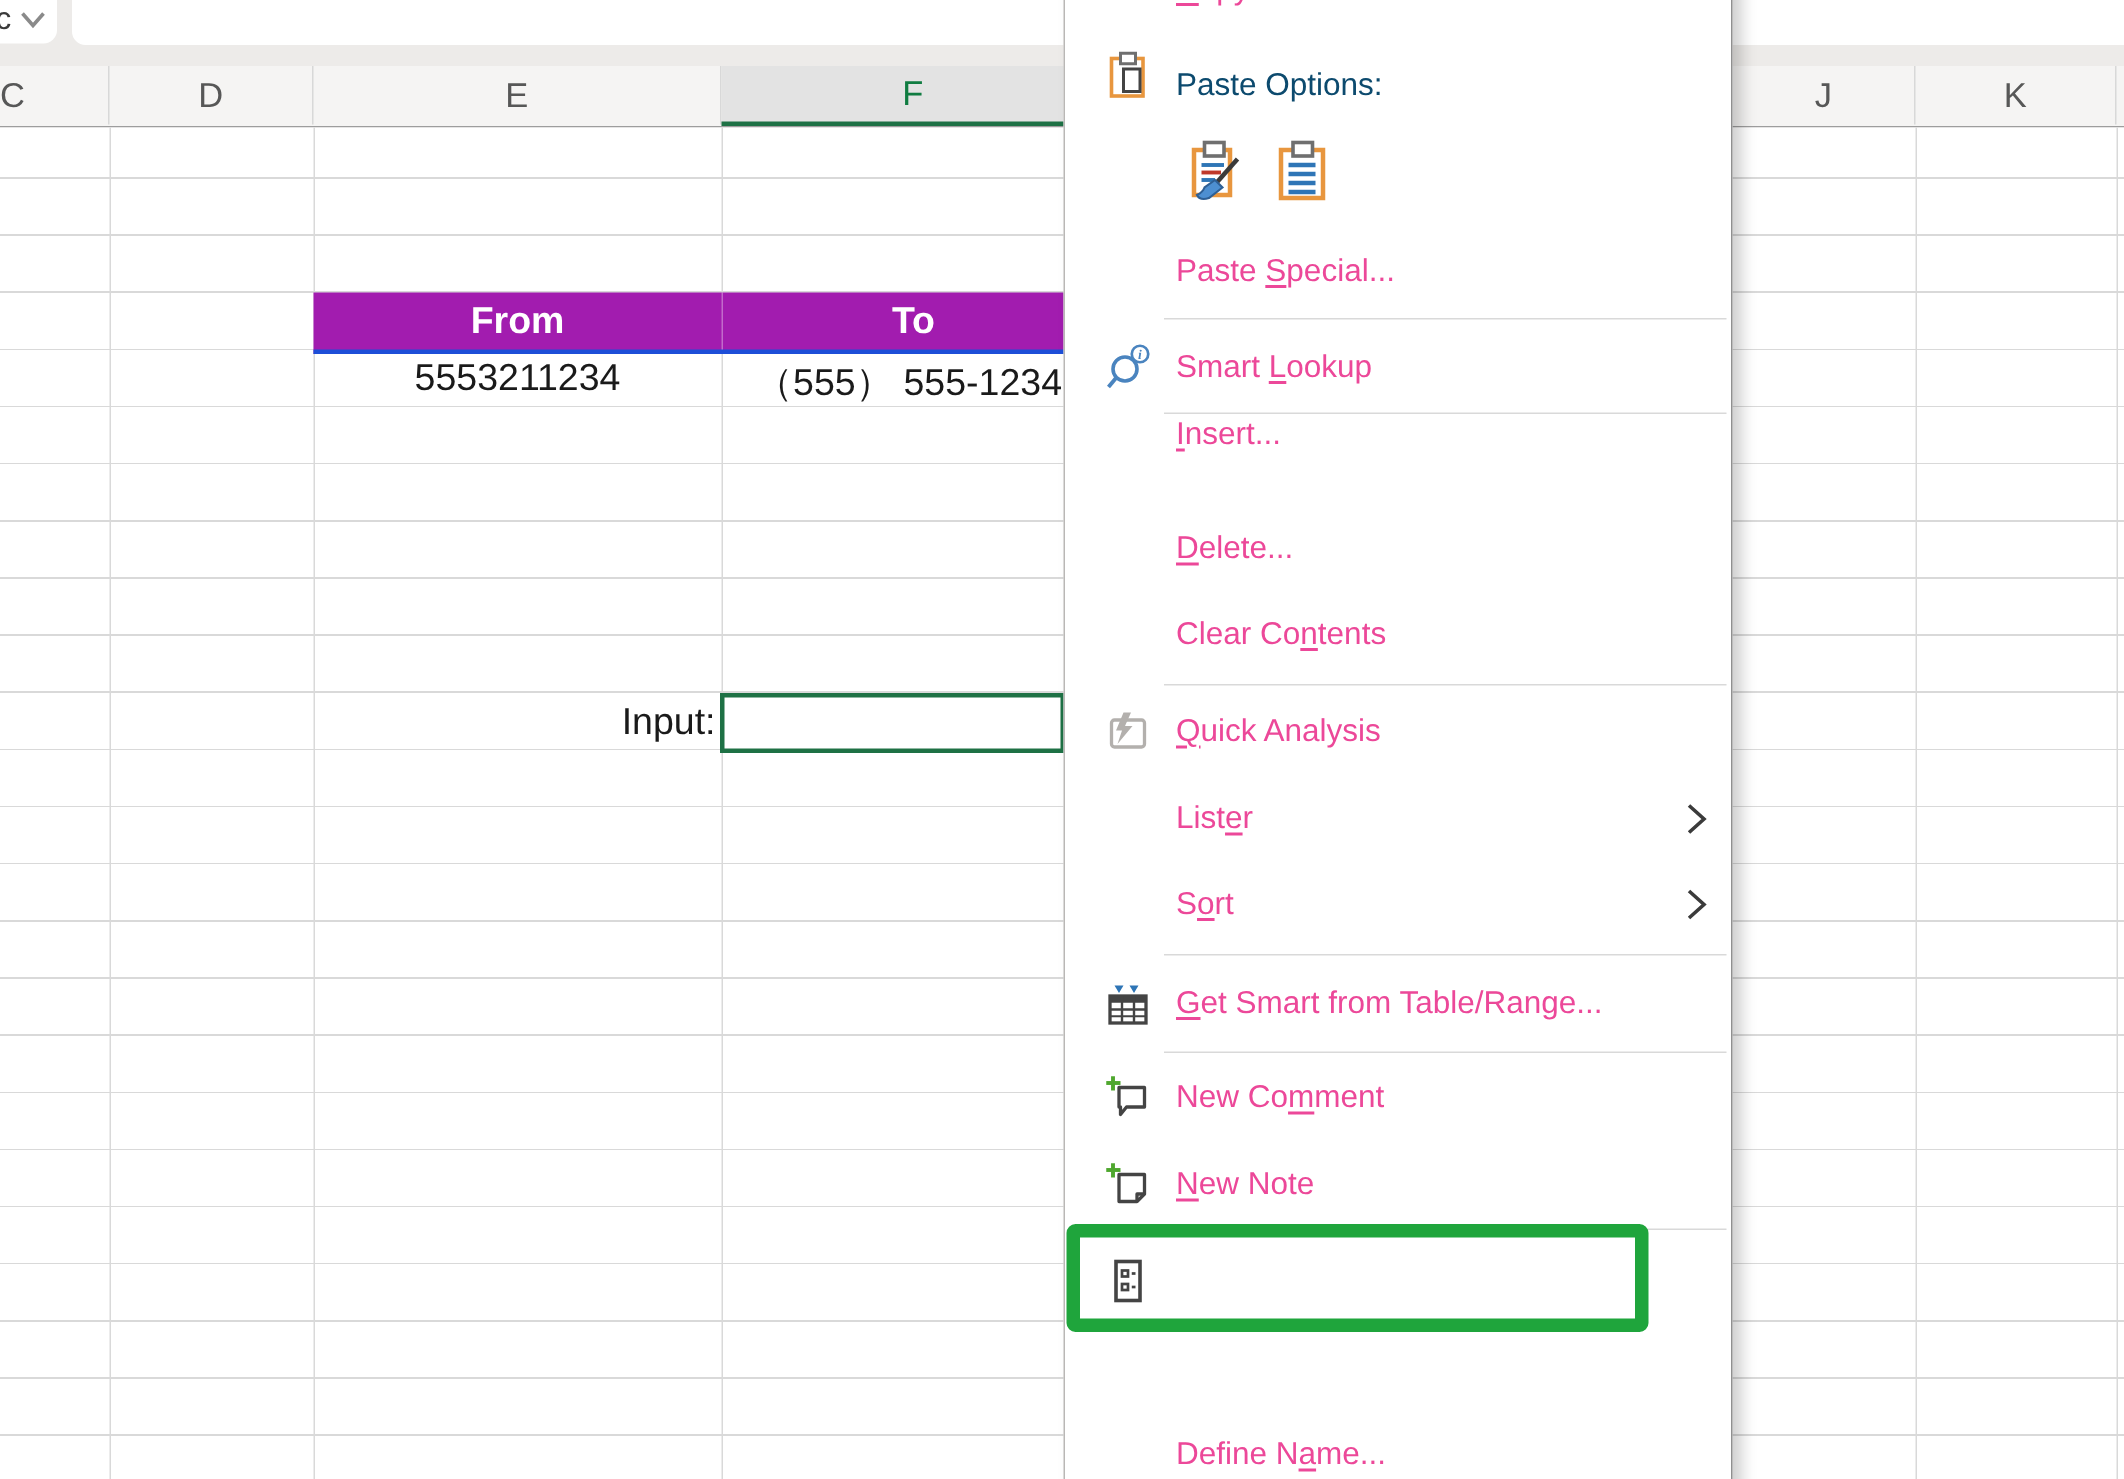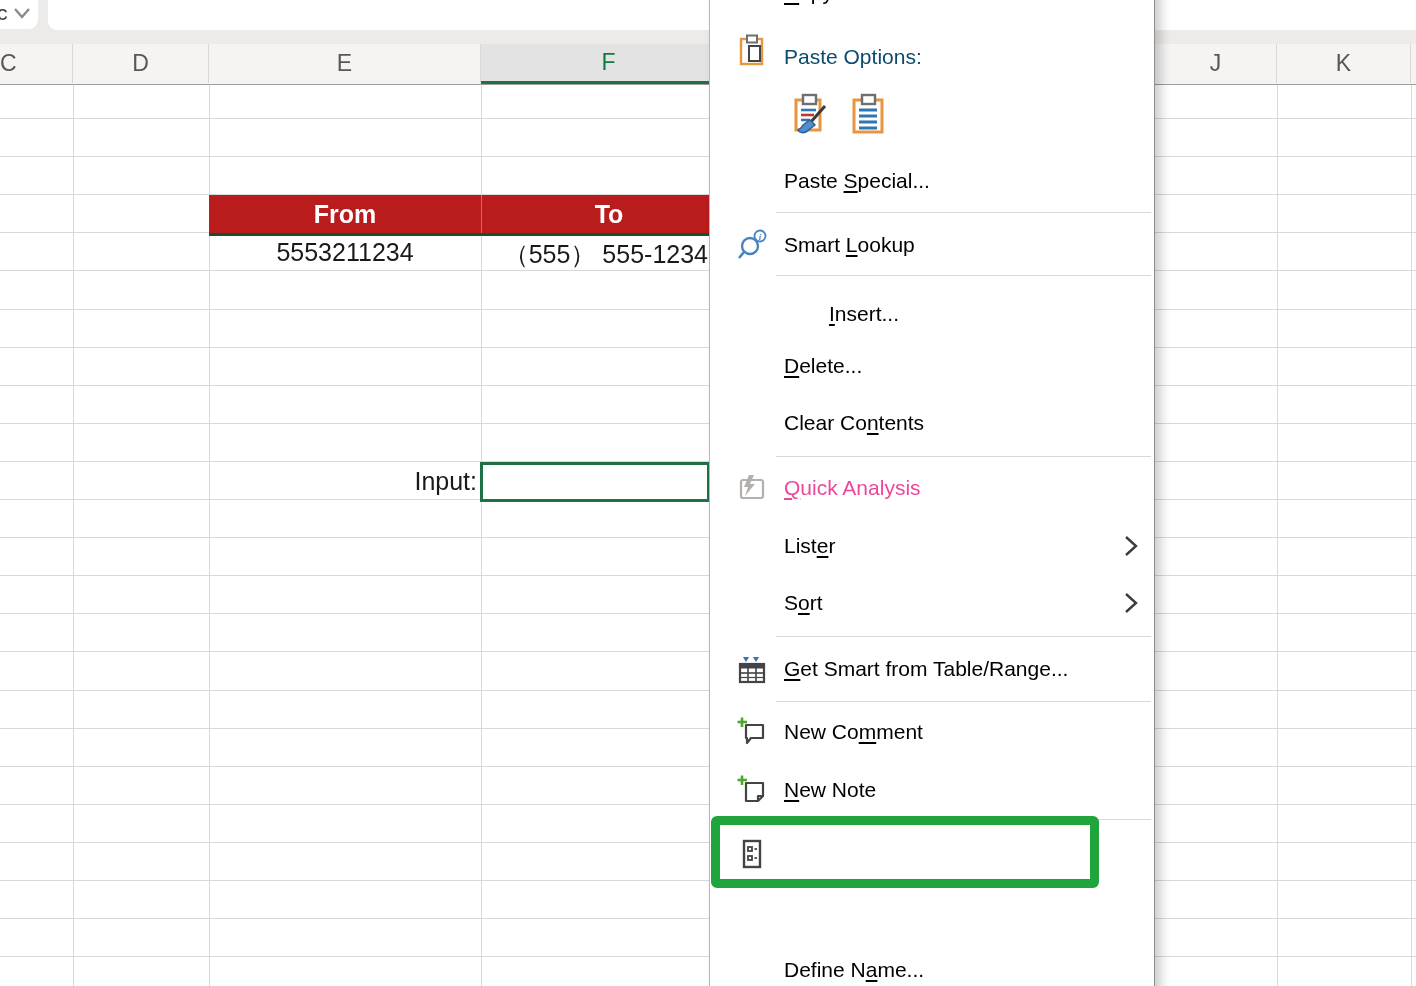--- a/index.html
+++ b/index.html
@@ -16,29 +16,29 @@
   
   .colheads{position:absolute;left:0;top:44px;width:1416px;height:40px;background:#f5f4f3;border-bottom:1px solid #9d9d9d;}
   .colhead{position:absolute;top:0;height:39px;border-right:1px solid #d8d8d8;color:#575757;font-size:23px;display:flex;align-items:center;justify-content:center;box-sizing:border-box;}
   .colhead.sel{background:#e3e3e3;color:#107c41;border-bottom:3px solid #1e7145;height:40px;}
   
   .grid{position:absolute;left:0;top:85px;width:1416px;height:901px;background:#fff;}
   .hlines{position:absolute;left:0;top:-4px;width:1416px;height:910px;
     background-image:repeating-linear-gradient(to bottom,transparent 0px,transparent 37.1px,#d9d9d9 37.1px,#d9d9d9 38.1px);}
   .vline{position:absolute;top:0;width:1px;height:901px;background:#d9d9d9;}
   
-  .tbl-head{position:absolute;left:209px;top:110px;width:528px;height:38px;background:#b91c1c;border-bottom:3px solid #14532d;box-sizing:content-box;}
+  .tbl-head{position:absolute;left:209px;top:110px;width:528px;height:38px;background:#a21caf;border-bottom:3px solid #1d4ed8;box-sizing:content-box;}
   .tbl-head .div{position:absolute;left:272px;top:0;width:1px;height:38px;background:rgba(255,255,255,.35);}
   .tbl-th{position:absolute;top:0;height:38px;display:flex;align-items:center;justify-content:center;color:#fff;font-weight:bold;font-size:25px;}
   .cellval{position:absolute;height:38px;display:flex;align-items:center;font-size:25px;color:#1a1a1a;}
   .sel-cell{position:absolute;left:480px;top:377px;width:230px;height:40px;border:3px solid #1e7145;box-sizing:border-box;background:transparent;}
   
   .menu{position:absolute;left:709px;top:-40px;width:446px;height:1066px;background:#fff;
     border:1px solid #b9b7b5;border-right:1px solid #8f8f8f;box-shadow:6px 0 10px rgba(0,0,0,.20);box-sizing:border-box;}
-  .mi{position:absolute;left:74px;height:50px;line-height:50px;font-size:21px;color:#000000;white-space:nowrap;cursor:default;}
+  .mi{position:absolute;left:74px;height:50px;line-height:50px;font-size:21px;color:#ec4899;white-space:nowrap;cursor:default;}
   .mi.bold{font-weight:normal;color:#0c4a6e;}
   .mi.dis{color:#ec4899;}
   .mi .u{text-decoration:underline;text-underline-offset:3px;}
   .sep{position:absolute;left:66px;width:375px;height:1px;background:#d9d9d9;}
   .ico{position:absolute;left:26px;width:32px;height:32px;}
   .chev{position:absolute;left:413px;width:16px;height:24px;}
   .pbtn{position:absolute;top:131px;width:44px;height:44px;}
   .hlbox{position:absolute;left:1px;top:855px;width:388px;height:72px;border:9px solid #1fa53c;border-radius:6px;box-sizing:border-box;pointer-events:none;}
 </style>
 </head>
@@ -148,21 +148,21 @@
     <svg class="ico" style="top:268px" viewBox="0 0 32 32" width="32" height="32">
         <circle cx="14" cy="17" r="8" fill="none" stroke="#4a84bf" stroke-width="2.4"></circle>
         <line x1="8" y1="23" x2="3" y2="29" stroke="#4a84bf" stroke-width="2.6"></line>
         <circle cx="24" cy="7" r="5.5" fill="#fff" stroke="#4a84bf" stroke-width="1.8"></circle>
         <text x="24" y="10.5" font-size="9" font-family="Liberation Serif,serif" fill="#4a84bf" text-anchor="middle" font-style="italic" font-weight="bold">i</text>
       </svg>
     <div class="mi" style="top:259px;"><span>Smart </span><span class="u">L</span><span>ookup</span></div>
 
     <div class="sep" style="top:314px"></div>
 
-    <div class="mi" style="top:328px;margin-left:45px;"><span class="u">I</span><span>nsert...</span></div>
+    <div class="mi" style="top:304px;"><span class="u">I</span><span>nsert...</span></div>
     <div class="mi" style="top:380px;"><span class="u">D</span><span>elete...</span></div>
     <div class="mi" style="top:437px;"><span>Clear Co</span><span class="u">n</span><span>tents</span></div>
 
     <div class="sep" style="top:495px"></div>
 
     <svg class="ico" style="top:511px" viewBox="0 0 32 32" width="32" height="32">
         <rect x="5" y="8" width="22" height="18" rx="2" fill="none" stroke="#b3b0ad" stroke-width="2.2"></rect>
         <polygon points="13,3 8,15 12,15 9,24 19,12 14,12 18,3" fill="#b3b0ad"></polygon>
       </svg>
     <div class="mi dis" style="top:502px;"><span class="u">Q</span><span>uick Analysis</span></div>

